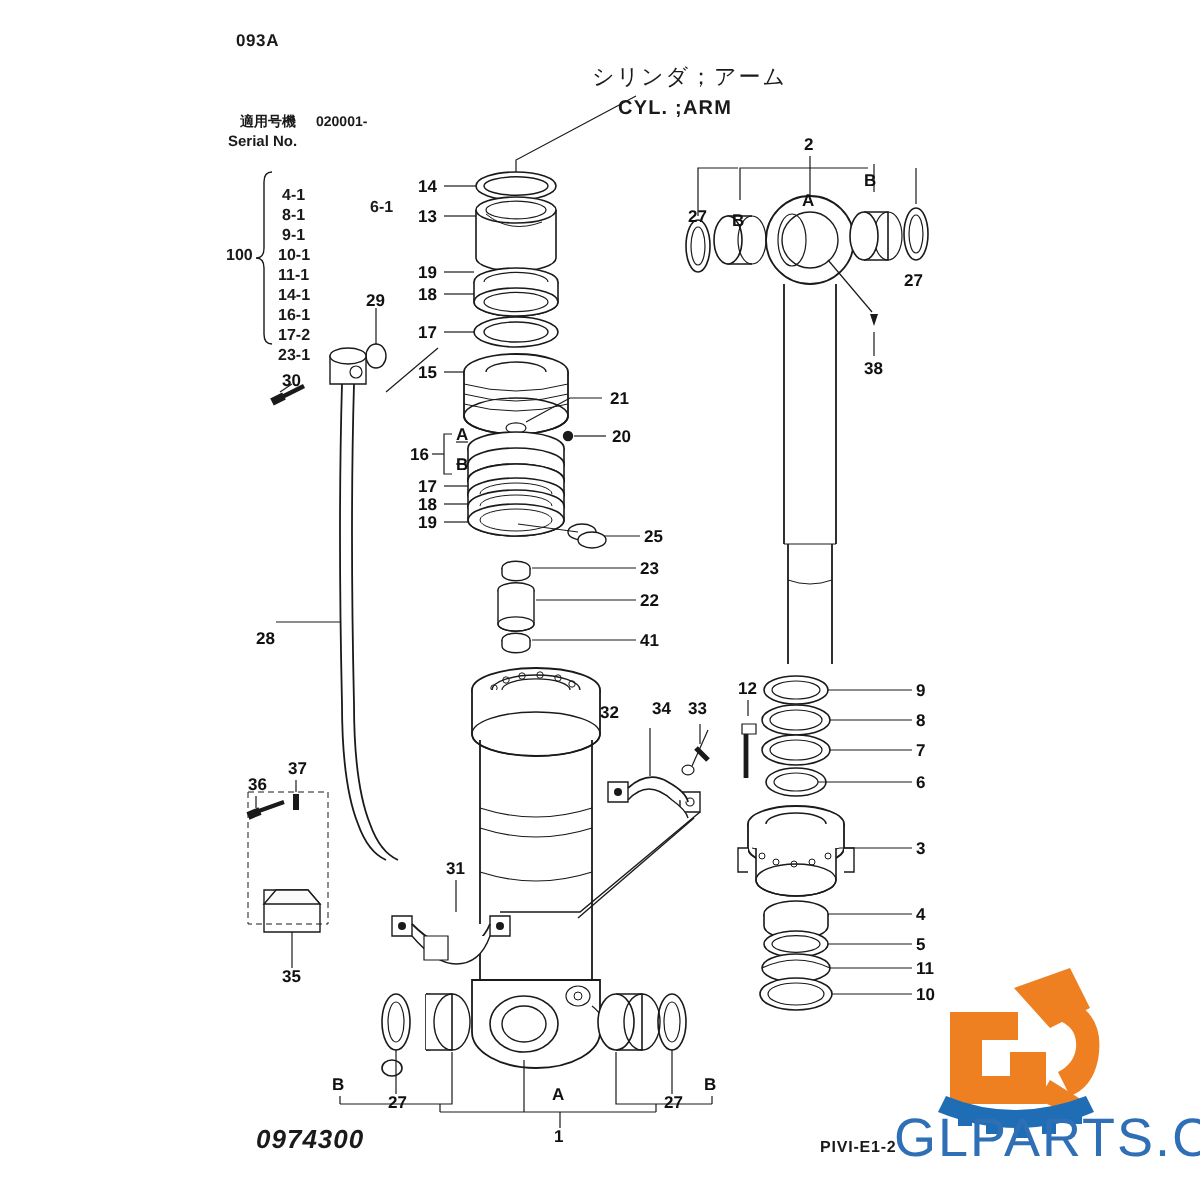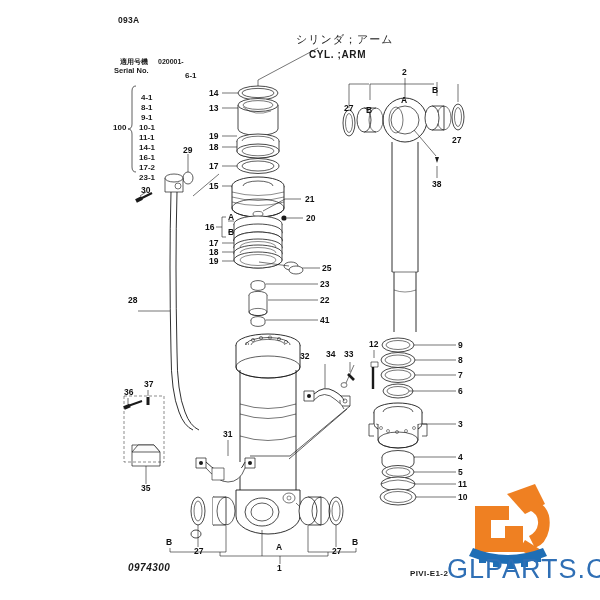--- a/index.html
+++ b/index.html
@@ -7,21 +7,21 @@
        font-family:"Liberation Sans","DejaVu Sans",sans-serif;color:#1a1a1a;}
   #sheet{position:absolute;inset:0;width:600px;height:600px;}
   .t{position:absolute;white-space:pre;line-height:1;}
   .lbl{font-size:8.5px;font-weight:bold;color:#111;}
   .code{font-size:8.5px;font-weight:bold;letter-spacing:.3px;}
   .title-jp{font-size:11px;font-weight:normal;letter-spacing:1px;margin-left:48px;}
   .title-en{font-size:10px;font-weight:bold;letter-spacing:.6px;}
   .serial-jp{font-size:7px;font-weight:bold;}
   .serial-en{font-size:7.5px;font-weight:bold;}
   .listnum{font-size:8px;font-weight:bold;}
-  .foot-code{font-size:10px;font-weight:bold;font-style:italic;letter-spacing:.5px;}
+  .foot-code{font-size:13px;font-weight:bold;font-style:italic;letter-spacing:.5px;}
   .foot-rev{font-size:8px;font-weight:bold;letter-spacing:.4px;}
   .brandtext{font-size:27px;letter-spacing:1px;color:#2f6fb5;font-family:"Liberation Sans",sans-serif;}
   svg{position:absolute;left:0;top:0;}
   .ln{stroke:#1a1a1a;fill:none;}
   .part{stroke:#1a1a1a;fill:#ffffff;}
   .shade{stroke:#1a1a1a;fill:#fbfbfb;}
 </style>
 </head>
 <body>
 
@@ -334,21 +334,21 @@
 
   <div class="t code" style="left:118px;top:16px;">093A</div>
   <div class="t title-jp" style="left:248px;top:34px;">シリンダ；アーム</div>
   <div class="t title-en" style="left:262px;top:50px;margin-left:47px;">CYL. ;ARM</div>
 
   <div class="t serial-jp" style="left:120px;top:58px;">適用号機</div>
   <div class="t serial-jp" style="left:158px;top:58px;">020001-</div>
   <div class="t serial-en" style="left:114px;top:67px;">Serial No.</div>
 
   <div class="t listnum" style="left:113px;top:124px;">100</div>
-  <div class="t listnum" style="left:141px;top:72px;padding-left:44px;">6-1</div>
+  <div class="t listnum" style="left:141px;top:100px;padding-left:44px;">6-1</div>
   <div class="t listnum" style="left:141px;top:94px;">4-1</div>
   <div class="t listnum" style="left:141px;top:104px;">8-1</div>
   <div class="t listnum" style="left:141px;top:114px;">9-1</div>
   <div class="t listnum" style="left:139px;top:124px;">10-1</div>
   <div class="t listnum" style="left:139px;top:134px;">11-1</div>
   <div class="t listnum" style="left:139px;top:144px;">14-1</div>
   <div class="t listnum" style="left:139px;top:154px;">16-1</div>
   <div class="t listnum" style="left:139px;top:164px;">17-2</div>
   <div class="t listnum" style="left:139px;top:174px;">23-1</div>
 
@@ -366,21 +366,21 @@
   <div class="t lbl" style="left:209px;top:257px;">19</div>
   <div class="t lbl" style="left:305px;top:195px;">21</div>
   <div class="t lbl" style="left:306px;top:214px;">20</div>
   <div class="t lbl" style="left:322px;top:264px;">25</div>
   <div class="t lbl" style="left:320px;top:280px;">23</div>
   <div class="t lbl" style="left:320px;top:296px;">22</div>
   <div class="t lbl" style="left:320px;top:316px;">41</div>
 
   <div class="t lbl" style="left:183px;top:146px;">29</div>
   <div class="t lbl" style="left:141px;top:186px;">30</div>
-  <div class="t lbl" style="left:128px;top:296px;">28</div>
+  <div class="t lbl" style="left:128px;top:315px;">28</div>
   <div class="t lbl" style="left:124px;top:388px;">36</div>
   <div class="t lbl" style="left:144px;top:380px;">37</div>
   <div class="t lbl" style="left:141px;top:484px;">35</div>
   <div class="t lbl" style="left:223px;top:430px;">31</div>
 
   <div class="t lbl" style="left:402px;top:68px;">2</div>
   <div class="t lbl" style="left:401px;top:96px;">A</div>
   <div class="t lbl" style="left:366px;top:106px;">B</div>
   <div class="t lbl" style="left:432px;top:86px;">B</div>
   <div class="t lbl" style="left:344px;top:104px;">27</div>

